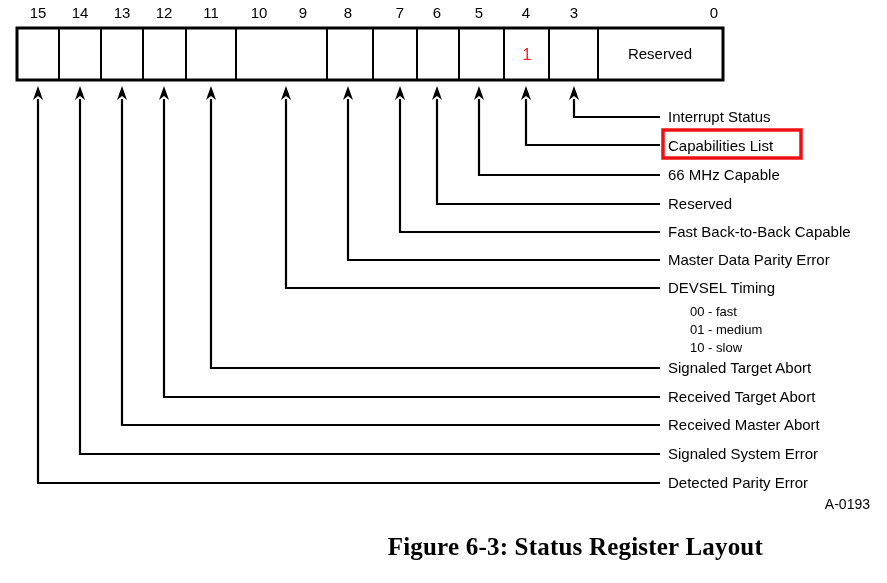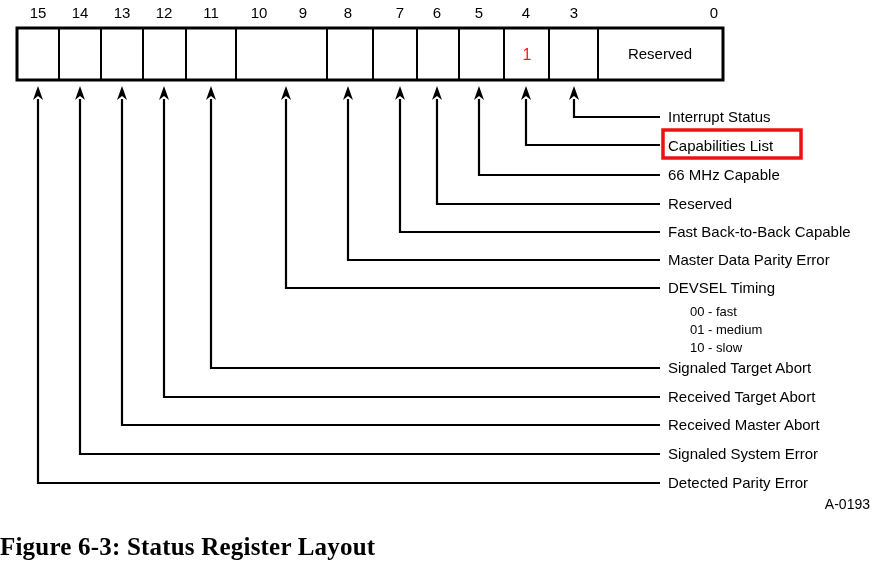--- a/index.html
+++ b/index.html
@@ -78,21 +78,21 @@
   .hl-box {
     fill: none;
     stroke: #ee1111;
     stroke-width: 3.5;
   }
   #caption {
     position: absolute;
     left: 0;
     top: 533px;
     width: 763px;
-    text-align: left;
+    text-align: right;
     font-family: "Liberation Serif", serif;
     font-size: 25px;
     font-weight: bold;
     color: #000000;
     letter-spacing: 0.2px;
   }
   #watermark {
     position: absolute;
     left: 641px;
     top: 553px;

